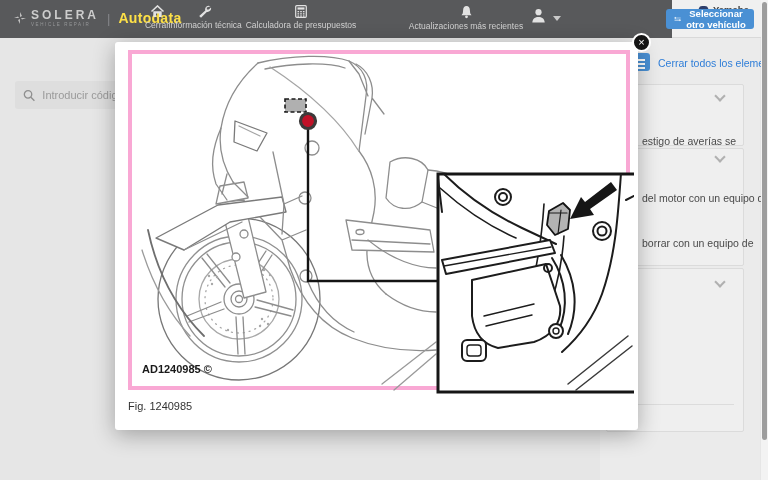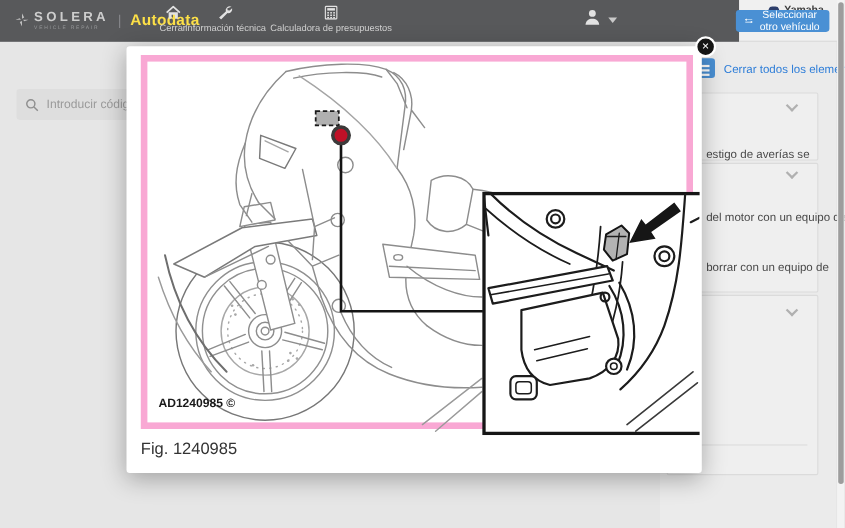--- a/index.html
+++ b/index.html
@@ -25,21 +25,21 @@
   .nav-calc { left:240px; width:122px; }
   .nav-updates { left:402px; width:128px; }
   .user-icon-wrap { position:absolute; left:530px; top:7px; }
   .caret-down { position:absolute; left:553px; top:16px; width:0; height:0;
     border-left:4px solid transparent; border-right:4px solid transparent; border-top:5px solid #c9c9c9; }
   .vehicle-block { position:absolute; left:12px; top:4px; font-size:9.5px; color:#3c3c3c; font-weight:bold; line-height:11px; }
   .vehicle-line1 { display:flex; align-items:center; gap:3px; margin-left:13px; }
   .select-vehicle-btn {
     position:absolute; right:14px; top:9px; height:20px; padding:0 8px;
     background:#4a90d4; border:none; border-radius:3px; color:#fff; font-size:9.5px;
-    display:flex; align-items:center; gap:5px; cursor:pointer; font-family:inherit;
+    display:flex; align-items:center; gap:5px; cursor:pointer; font-family:inherit;font-weight:bold;
   }
   
   .search-wrap { position:absolute; left:15px; top:81px; width:395px; height:28px;
     background:#dedede; border-radius:3px; display:flex; align-items:center; padding:0 8px; z-index:1; }
   .search-wrap input { border:none; outline:none; background:transparent; font-size:11px;
     color:#555; width:100%; margin-left:7px; font-family:inherit; }
   .search-wrap input::placeholder { color:#9a9a9a; }
   .right-top-strip { position:absolute; left:600px; top:38px; width:160px; height:442px; background:#ebebeb; z-index:1; }
   .collapse-all-btn { position:absolute; left:632px; top:53px; width:18px; height:18px;
     background:#4a90d4; border:none; border-radius:3px; z-index:1; cursor:pointer; }
@@ -58,24 +58,24 @@
   .chev-3 { left:716px; top:278px; }
   .panel-fragment { position:absolute; font-size:10.5px; color:#4a4a4a; z-index:1; white-space:nowrap; }
   .frag-0 { left:642px; top:96px;margin-top:39px; }
   .frag-1 { left:642px; top:192px; }
   .frag-2 { left:642px; top:237px; }
   .card-3-hr { position:absolute; left:616px; top:404px; width:118px; height:1px; background:#dcdcdc; z-index:1; }
   
   .modal { position:absolute; left:115px; top:42px; width:523px; height:388px; background:#fff;
     border-radius:3px; box-shadow:0 5px 22px rgba(0,0,0,.3); z-index:10; }
   .figure-area { position:absolute; left:13px; top:8px; width:502px; height:340px;
-    background:#fff; border:6px solid #f9a8d4; }
+    background:#fff; border:4px solid #f9a8d4; }
   .figure-area svg { position:absolute; left:0; top:0; }
   .watermark { position:absolute; left:10px; bottom:11px; font-size:11px; font-weight:bold; color:#1a1a1a; }
-  .fig-caption { position:absolute; left:13px; top:358px; font-size:15px; color:#333; }
+  .fig-caption { position:absolute; left:13px; top:358px; font-size:11px; color:#333; }
   .modal-close-btn { position:absolute; left:632px; top:33px; width:19px; height:19px; border-radius:50%;
     background:#151515; border:2px solid #fff; color:#fff; font-size:11px; line-height:13px; text-align:center;
     z-index:12; cursor:pointer; padding:0; font-family:inherit; }
   
   .scrollbar { position:absolute; right:0; top:0; width:7px; height:480px; background:#f3f3f3; z-index:20; }
   .scroll-thumb { position:absolute; top:2px; left:1px; width:5px; height:438px; background:#9d9d9d; border-radius:3px; cursor:grab; }
 </style>
 </head>
 <body>
 
@@ -150,20 +150,27 @@
         <span>Calculadora de presupuestos</span>
       </div>
 
       <div class="nav-item nav-info">
         <svg width="14" height="13" viewBox="0 0 14 13">
           <path d="M12.5,1.2 A3.6,3.6 0 0 0 7.3,5.4 L1.2,11 L3,12.8 L8.8,6.9 A3.6,3.6 0 0 0 13,2.5 L10.8,4.6 L8.9,4.4 L8.7,2.6 Z" fill="#e2e2e2"></path>
         </svg>
         <span>Información técnica</span>
       </div>
 
+      <div class="nav-item nav-updates">
+        <svg width="13" height="14" viewBox="0 0 13 14">
+          <path d="M6.5,1 C4.2,1 3.2,3 3.1,5.2 L2.8,8.3 L1.5,10.3 L11.5,10.3 L10.2,8.3 L9.9,5.2 C9.8,3 8.8,1 6.5,1 Z" fill="#e2e2e2"></path>
+          <circle cx="6.5" cy="11.8" r="1.4" fill="#e2e2e2"></circle>
+        </svg>
+        <span>Actualizaciones más recientes</span>
+      </div>
 
       <div class="user-icon-wrap">
         <svg width="17" height="17" viewBox="0 0 17 17">
           <circle cx="8.5" cy="5.2" r="3.1" fill="#e2e2e2"></circle>
           <path d="M2.3,15.5 C2.6,11.6 5.2,10 8.5,10 C11.8,10 14.4,11.6 14.7,15.5 Z" fill="#e2e2e2"></path>
         </svg>
       </div>
       <span class="caret-down"></span>
     </div>
 

